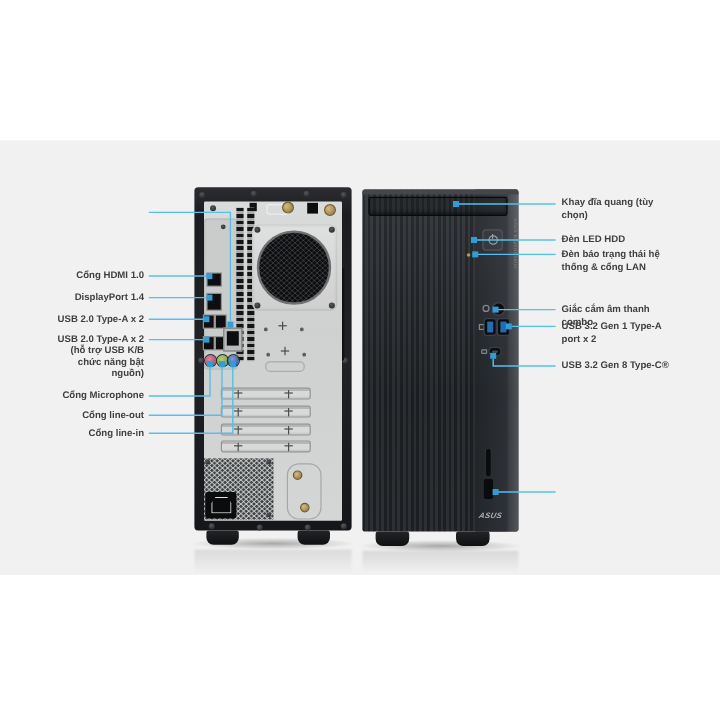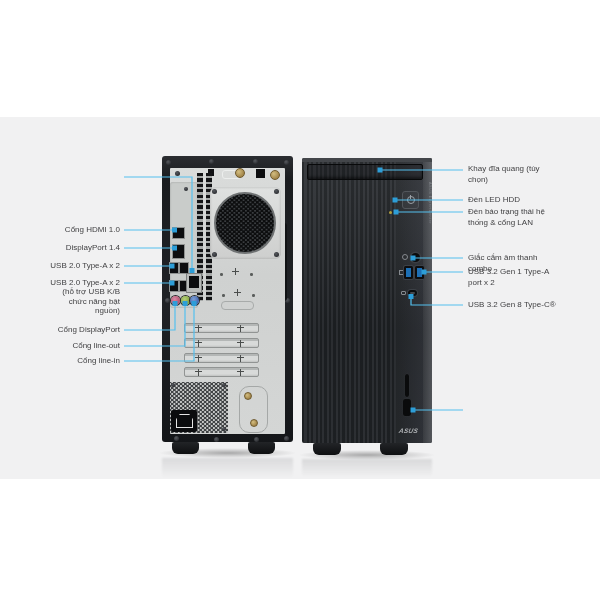--- a/index.html
+++ b/index.html
@@ -2,21 +2,21 @@
 <html><head>
 <meta charset="utf-8">
 <style>
   html,body{margin:0;padding:0;}
   .stage{position:relative;width:600px;height:600px;background:#ffffff;overflow:hidden;
          font-family:"Liberation Sans","DejaVu Sans",sans-serif;}
   .a{position:absolute;}
   
   .band{left:0;top:117px;width:600px;height:362px;background:#f1f1f2;}
   
-  .lab{font-size:8px;font-weight:400;color:#3f3f41;white-space:pre-line;z-index:6;}
+  .lab{font-size:8px;font-weight:700;color:#3f3f41;white-space:pre-line;z-index:6;}
   .lab-l{right:480px;text-align:right;line-height:9.3px;}
   .lab-r{left:468px;text-align:left;line-height:11px;}
   
   .callouts{left:0;top:0;z-index:5;pointer-events:none;}
   .callouts path{stroke:#54c0ee;stroke-width:1.2;fill:none;}
   .callouts rect{fill:#2d9ed8;}
   
   .foot{background:linear-gradient(180deg,#222427,#0e0f11);border-radius:2px 2px 6px 6px;}
   .shadow{background:radial-gradient(ellipse at center,rgba(0,0,0,0.30) 0%,rgba(0,0,0,0.0) 70%);}
   .refl{opacity:.12;filter:blur(1px);}
@@ -276,21 +276,21 @@
       </g>
   </svg>
 
   <div class="a lab lab-l" style="top:225px">Cổng HDMI 1.0</div>
   <div class="a lab lab-l" style="top:243px">DisplayPort 1.4</div>
   <div class="a lab lab-l" style="top:261px">USB 2.0 Type-A x 2</div>
   <div class="a lab lab-l" style="top:278px">USB 2.0 Type-A x 2
 (hỗ trợ USB K/B
 chức năng bật
 nguồn)</div>
-  <div class="a lab lab-l" style="top:325px">Cổng DisplayPort</div>
+  <div class="a lab lab-l" style="top:325px">Cổng Microphone</div>
   <div class="a lab lab-l" style="top:341px">Cổng line-out</div>
   <div class="a lab lab-l" style="top:356px">Cổng line-in</div>
 
   <div class="a lab lab-r" style="top:163px">Khay đĩa quang (tùy
 chọn)</div>
   <div class="a lab lab-r" style="top:194px">Đèn LED HDD</div>
   <div class="a lab lab-r" style="top:206px">Đèn báo trạng thái hệ
 thống &amp; cổng LAN</div>
   <div class="a lab lab-r" style="top:252px">Giắc cắm âm thanh
 combo</div>

